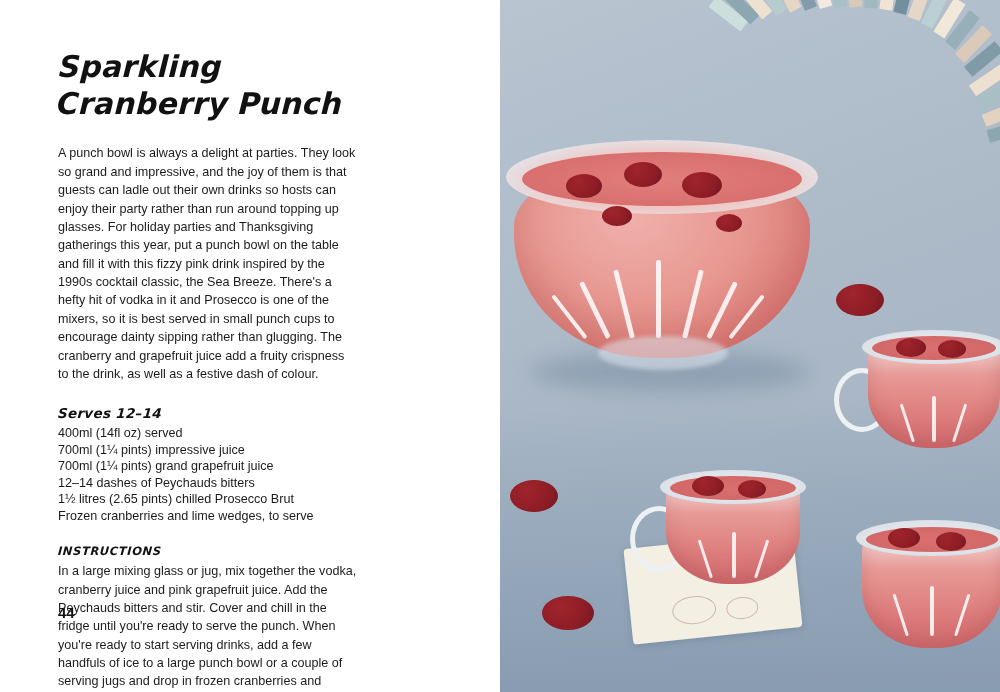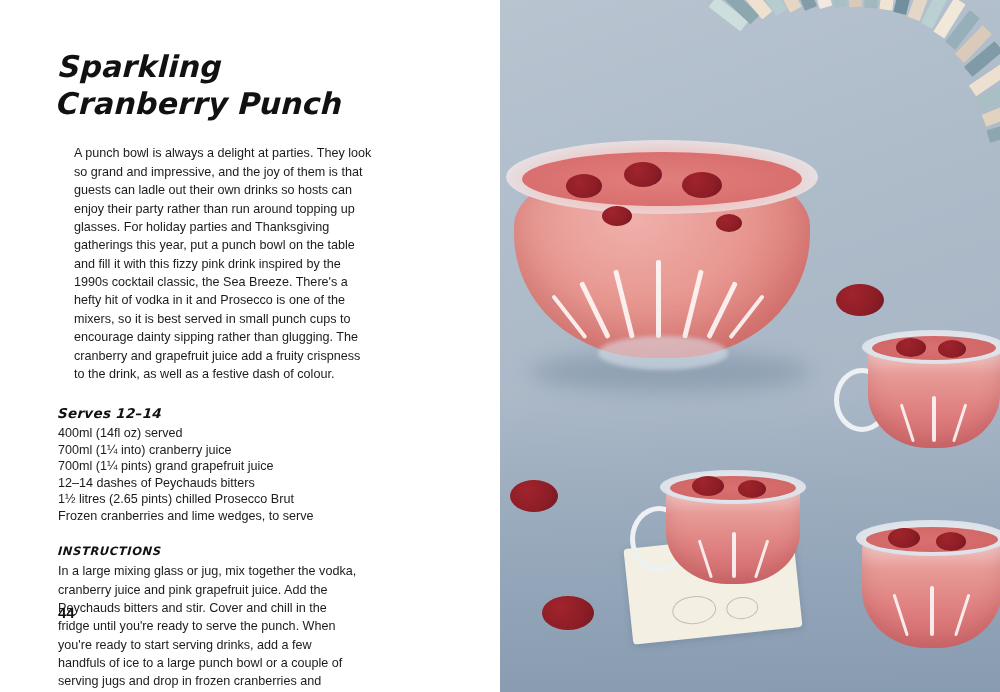--- a/index.html
+++ b/index.html
@@ -41,21 +41,21 @@
     line-height: 1.24;
     letter-spacing: 0.2px;
     color: #111111;
     margin: 0 0 22px 0;
     transform: skewX(-3deg);
   }
   .intro {
     font-size: 12.6px;
     line-height: 1.46;
     color: #1b1b1b;
-    margin: 0 0 22px 16px;
+    margin: 0 0 22px 0;
     width: 300px;
   }
   .sub-head {
     font-family: "DejaVu Sans", sans-serif;
     font-style: italic;
     font-weight: bold;
     font-size: 13.5px;
     color: #111111;
     margin: 0 0 4px 0;
     letter-spacing: 0.3px;
@@ -232,21 +232,21 @@
 <div class="spread">
 
   <div class="page-left">
     <div class="text-col">
       <h1 class="recipe-title">Sparkling Cranberry Punch</h1>
       <p class="intro">A punch bowl is always a delight at parties. They look so grand and impressive, and the joy of them is that guests can ladle out their own drinks so hosts can enjoy their party rather than run around topping up glasses. For holiday parties and Thanksgiving gatherings this year, put a punch bowl on the table and fill it with this fizzy pink drink inspired by the 1990s cocktail classic, the Sea Breeze. There's a hefty hit of vodka in it and Prosecco is one of the mixers, so it is best served in small punch cups to encourage dainty sipping rather than glugging. The cranberry and grapefruit juice add a fruity crispness to the drink, as well as a festive dash of colour.</p>
 
       <div class="sub-head">Serves 12–14</div>
       <ul class="ing-list">
         <li>400ml (14fl oz) served</li>
-        <li>700ml (1¼ into) cranberry juice</li>
+        <li>700ml (1¼ pints) impressive juice</li>
         <li>700ml (1¼ pints) grand grapefruit juice</li>
         <li>12–14 dashes of Peychauds bitters</li>
         <li>1½ litres (2.65 pints) chilled Prosecco Brut</li>
         <li>Frozen cranberries and lime wedges, to serve</li>
       </ul>
 
       <div class="sub-head caps">INSTRUCTIONS</div>
       <p class="method">In a large mixing glass or jug, mix together the vodka, cranberry juice and pink grapefruit juice. Add the Peychauds bitters and stir. Cover and chill in the fridge until you're ready to serve the punch. When you're ready to start serving drinks, add a few handfuls of ice to a large punch bowl or a couple of serving jugs and drop in frozen cranberries and wedges of lime. Pour in the vodka-cranberry mix. Top up with chilled Prosecco and briefly stir. Ladle or pour into small glasses with extra ice.</p>
     </div>
     <div class="folio">44</div>

